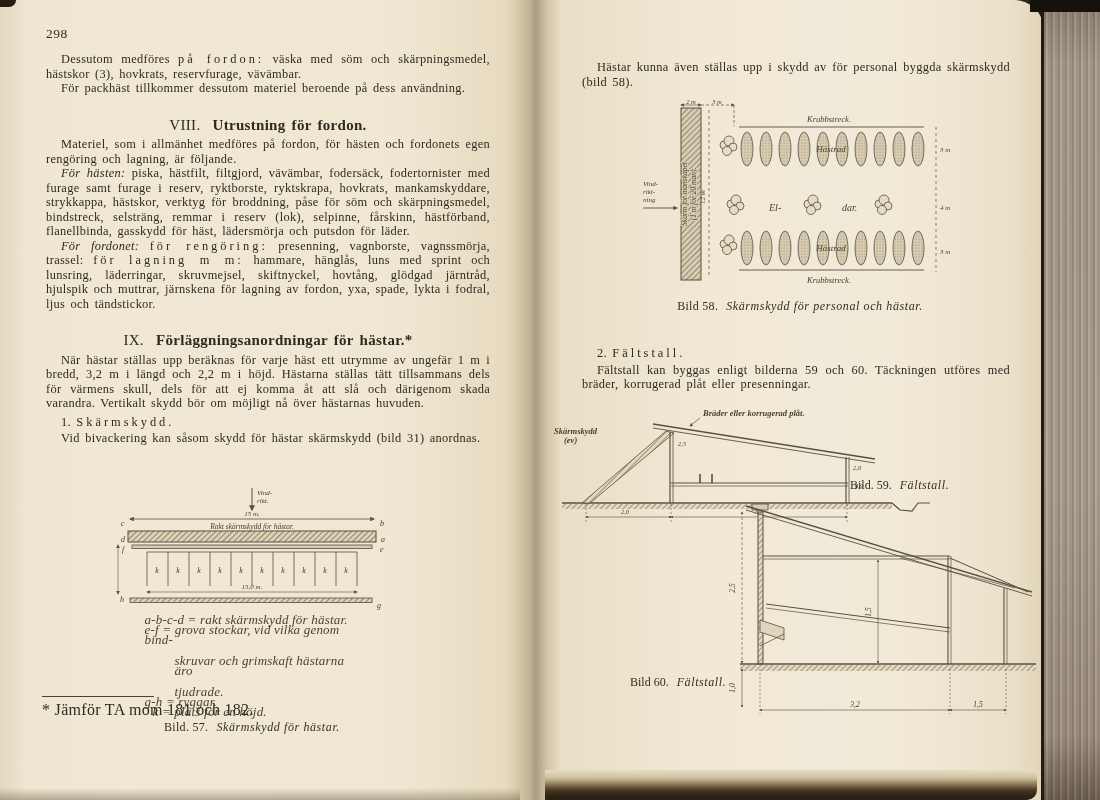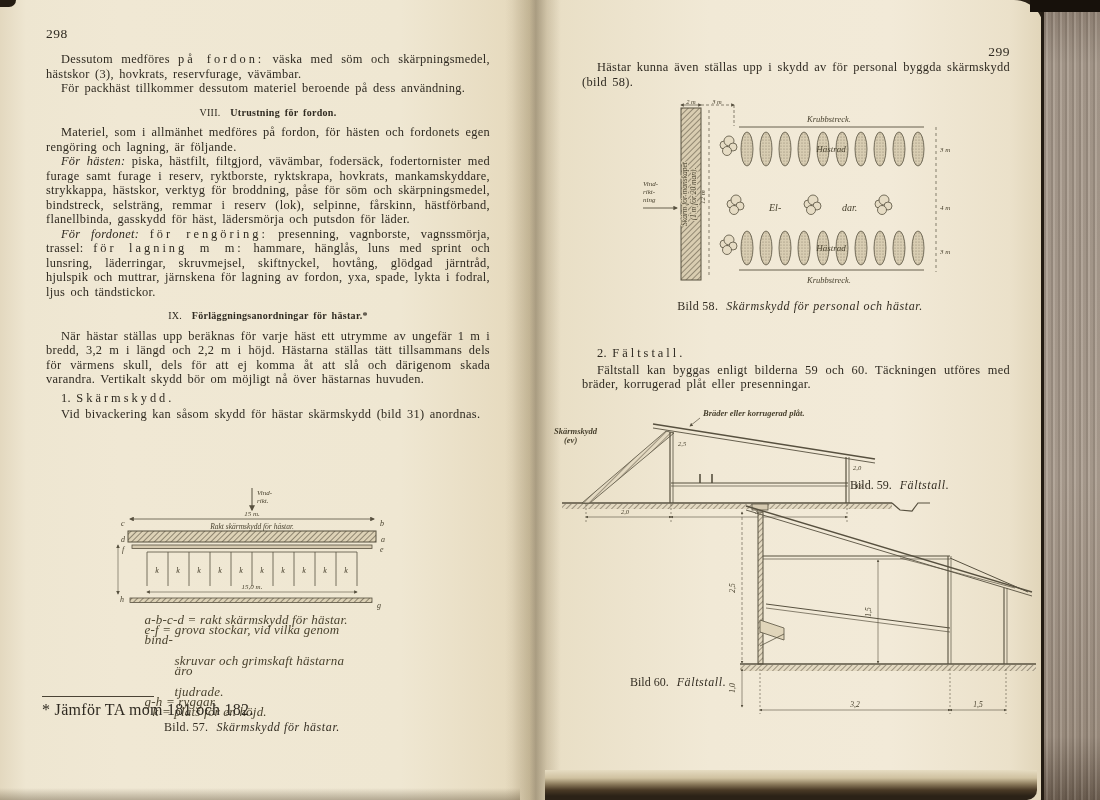--- a/index.html
+++ b/index.html
@@ -39,21 +39,21 @@
     border-radius:0 0 10px 0;
   }
   .bottom-shadow-left{
     position:absolute;left:0;width:520px;top:788px;height:12px;
     background:linear-gradient(180deg,rgba(70,55,30,.0),rgba(70,55,30,.35));
   }
   
   .pagenum{font-size:13.5px;letter-spacing:.5px;}
   .textcol{position:absolute;text-align:justify;font-size:12.4px;line-height:14.5px;letter-spacing:.3px;word-spacing:2px;}
   .para{margin:0;text-indent:15px;}
-  .chap{text-align:center;text-indent:0;margin:10px 0 5px;font-size:10px;}
+  .chap{text-align:center;text-indent:0;margin:22px 0 5px;font-size:15px;}
   .chap .ttl{font-weight:bold;}
   .subhead{margin:4px 0 2px;text-indent:15px;}
   .sperr{letter-spacing:3px;}
   .it{font-style:italic;}
   .footnote{position:absolute;font-size:16px;letter-spacing:.3px;}
   .footnote .rule{width:112px;border-top:1px solid #4a4335;margin-bottom:4px;}
   
   .fig{position:absolute;}
   .figcap{text-align:center;font-size:12px;margin-top:3px;letter-spacing:.3px;color:#332d22;font-family:Liberation Serif, serif;}
   .figcap .ct{font-style:italic;margin-left:8px;letter-spacing:.6px;}
@@ -149,21 +149,20 @@
     <div class="figcap"><span>Bild. 57.</span><span class="ct">Skärmskydd för hästar.</span></div>
   </div>
 
   <div class="footnote" style="left:42px;top:696px;">
     <div class="rule"></div>
     <div>* Jämför TA mom 181 och 182.</div>
   </div>
 </div>
 
 <div class="page page-right">
-  <div class="pagenum" style="position:absolute;left:52px;top:44px;width:428px;text-align:right;">299</div>
 
   <div class="textcol" style="left:52px;top:60px;width:428px;">
     <p class="para">Hästar kunna även ställas upp i skydd av för personal byggda skärmskydd (bild 58).</p>
   </div>
 
   <div class="fig" style="left:105px;top:100px;width:330px;">
     <svg width="322" height="196" viewBox="0 0 322 196" style="display:block;margin:0 auto;">
       <defs>
         <pattern id="h58" width="4" height="4" patternTransform="rotate(45)" patternUnits="userSpaceOnUse">
           <rect width="4" height="4" fill="#d9cdb1"></rect>

